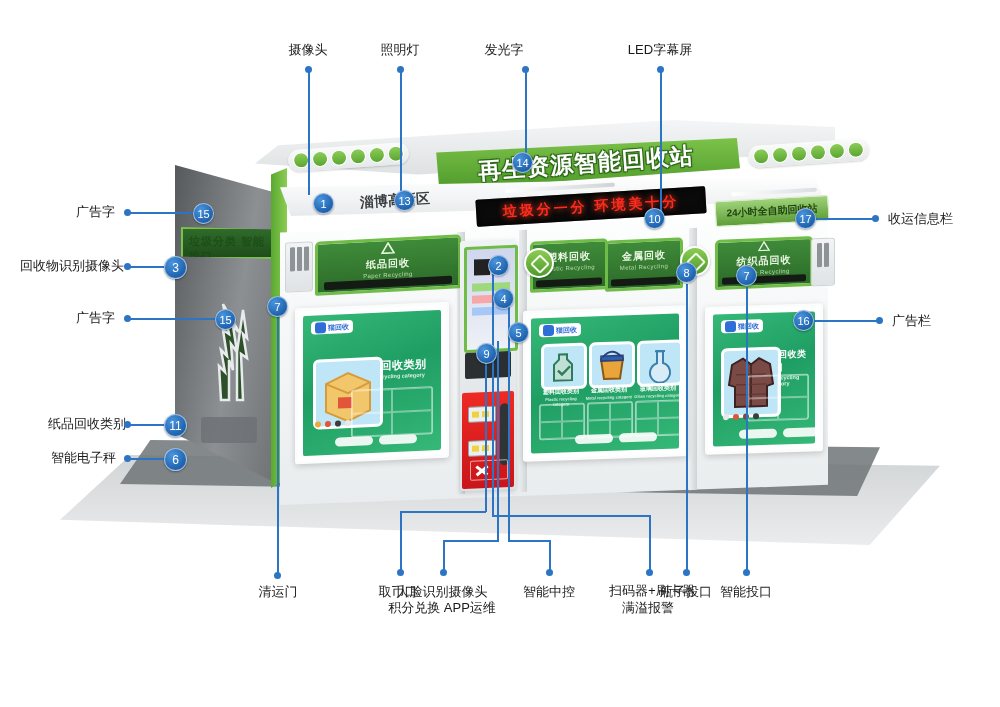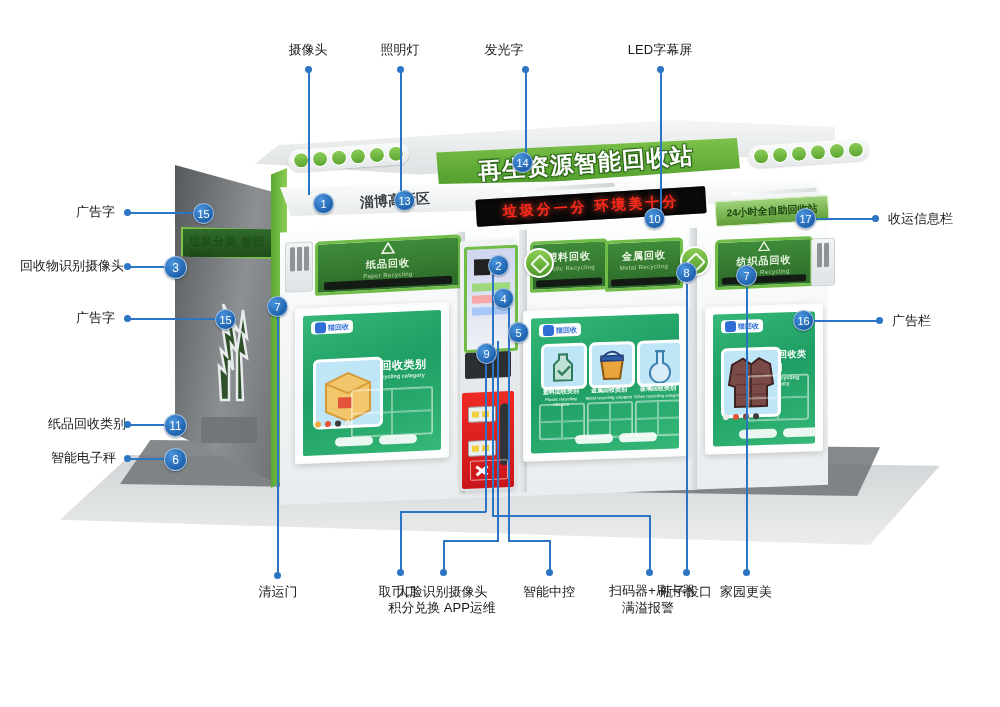--- a/index.html
+++ b/index.html
@@ -554,15 +554,15 @@
   <div class="dot" style="left:646px;top:569px;"></div>
   <div class="lbl c" style="left:592px;top:584px;width:120px;font-family:Liberation Mono, monospace;">扫码器+刷卡器</div>
   <div class="lbl c" style="left:588px;top:600px;width:120px;">满溢报警</div>
 
   <div class="line lv" style="left:686px;top:284px;height:288px;"></div>
   <div class="dot" style="left:683px;top:569px;"></div>
   <div class="lbl c" style="left:643px;top:584px;width:86px;">瓶子投口</div>
 
   <div class="line lv" style="left:746px;top:287px;height:285px;"></div>
   <div class="dot" style="left:743px;top:569px;"></div>
-  <div class="lbl c" style="left:703px;top:584px;width:86px;">家园更美</div>
+  <div class="lbl c" style="left:703px;top:584px;width:86px;">智能投口</div>
 
 </div>
 
 </body></html>

